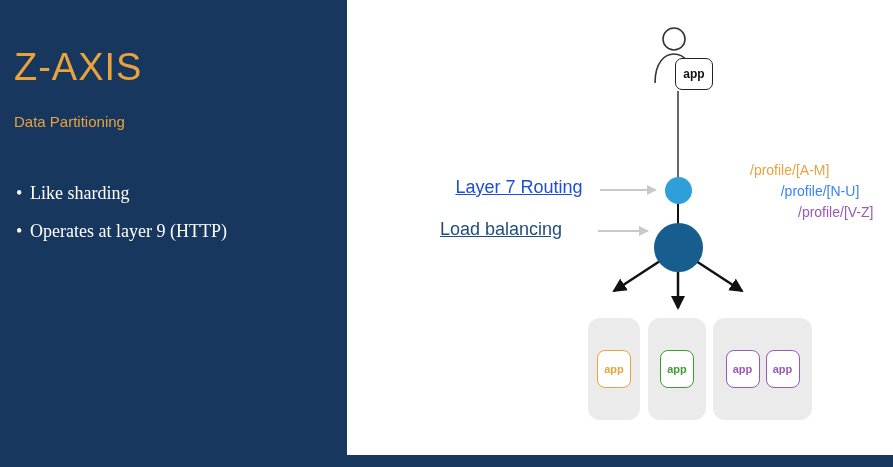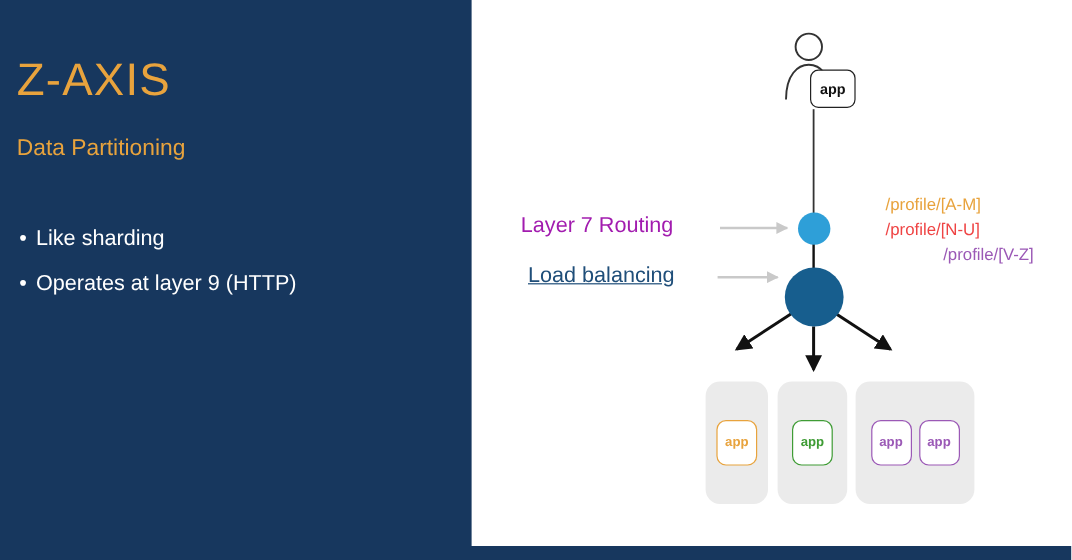--- a/index.html
+++ b/index.html
@@ -3,29 +3,29 @@
 <meta charset="utf-8">
 <style>
   * { margin:0; padding:0; box-sizing:border-box; }
   html,body { background:#ffffff; }
   body { font-family:"Liberation Sans", sans-serif; }
 
   .slide { position:relative; width:893px; height:467px; background:#ffffff; overflow:hidden; }
 
   
   .left-panel {
-    position:absolute; left:0; top:0; width:393px; height:467px;
+    position:absolute; left:0; top:0; width:347px; height:467px;
     background:#17375e; color:#ffffff; padding:46px 18px 0 14px;
   }
   .slide-title { color:#e8a33d; font-size:38px; font-weight:400; letter-spacing:1px; }
-  .slide-subtitle { color:#e8a33d; font-size:19px; font-weight:400; margin-top:24px; }
+  .slide-subtitle { color:#e8a33d; font-size:15px; font-weight:400; margin-top:24px; }
   .bullets { list-style:none; margin-top:52px; }
   .bullets li {
     font-size:18px; line-height:1.28; padding-left:16px;
-    position:relative; margin-bottom:15px;
+    position:relative; margin-bottom:15px;font-family:Liberation Serif, serif;
   }
   .bullets li::before { content:"\2022"; position:absolute; left:2px; }
 
   
   .diagram { position:absolute; left:330px; top:0; width:563px; height:467px; }
   .diagram > * { position:absolute; }
 
   svg.connectors { left:0; top:0; pointer-events:none; }
 
   .person-icon { left:318px; top:26px; width:52px; height:58px; }
@@ -41,31 +41,31 @@
     left:335px; top:177px; width:27px; height:27px; border-radius:50%;
     background:#2e9fd8; z-index:2;
   }
   .balancer-node {
     left:324px; top:223px; width:49px; height:49px; border-radius:50%;
     background:#175e8e; z-index:2;
   }
 
   .label-routing {
     left:104px; top:177px; width:170px;
-    color:#a21caf; font-size:18px; text-align:left;
+    color:#1d4ed8; font-size:18px; text-align:center;text-decoration:underline;
   }
   .label-balancing {
     left:110px; top:219px; width:160px;
     color:#1f4e79; font-size:18px; text-align:left;text-decoration:underline;
   }
 
-  .routes { left:408px; top:160px; width:140px; font-size:14px; line-height:1.5; }
+  .routes { left:420px; top:160px; width:140px; font-size:14px; line-height:1.5; }
   .routes div { white-space:nowrap; }
   .route-orange { color:#e8a33d; }
-  .route-green  { color:#ef4444; }
+  .route-green  { color:#3b82f6;text-align:center; }
   .route-purple { color:#9b59b6;margin-left:48px; }
 
   .shard-card {
     top:318px; height:102px; background:#ebebeb; border-radius:12px;
     display:flex; align-items:center; justify-content:center; gap:6px;
   }
   .shard-1 { left:258px; width:52px; }
   .shard-2 { left:318px; width:58px; }
   .shard-3 { left:383px; width:99px; }
 

